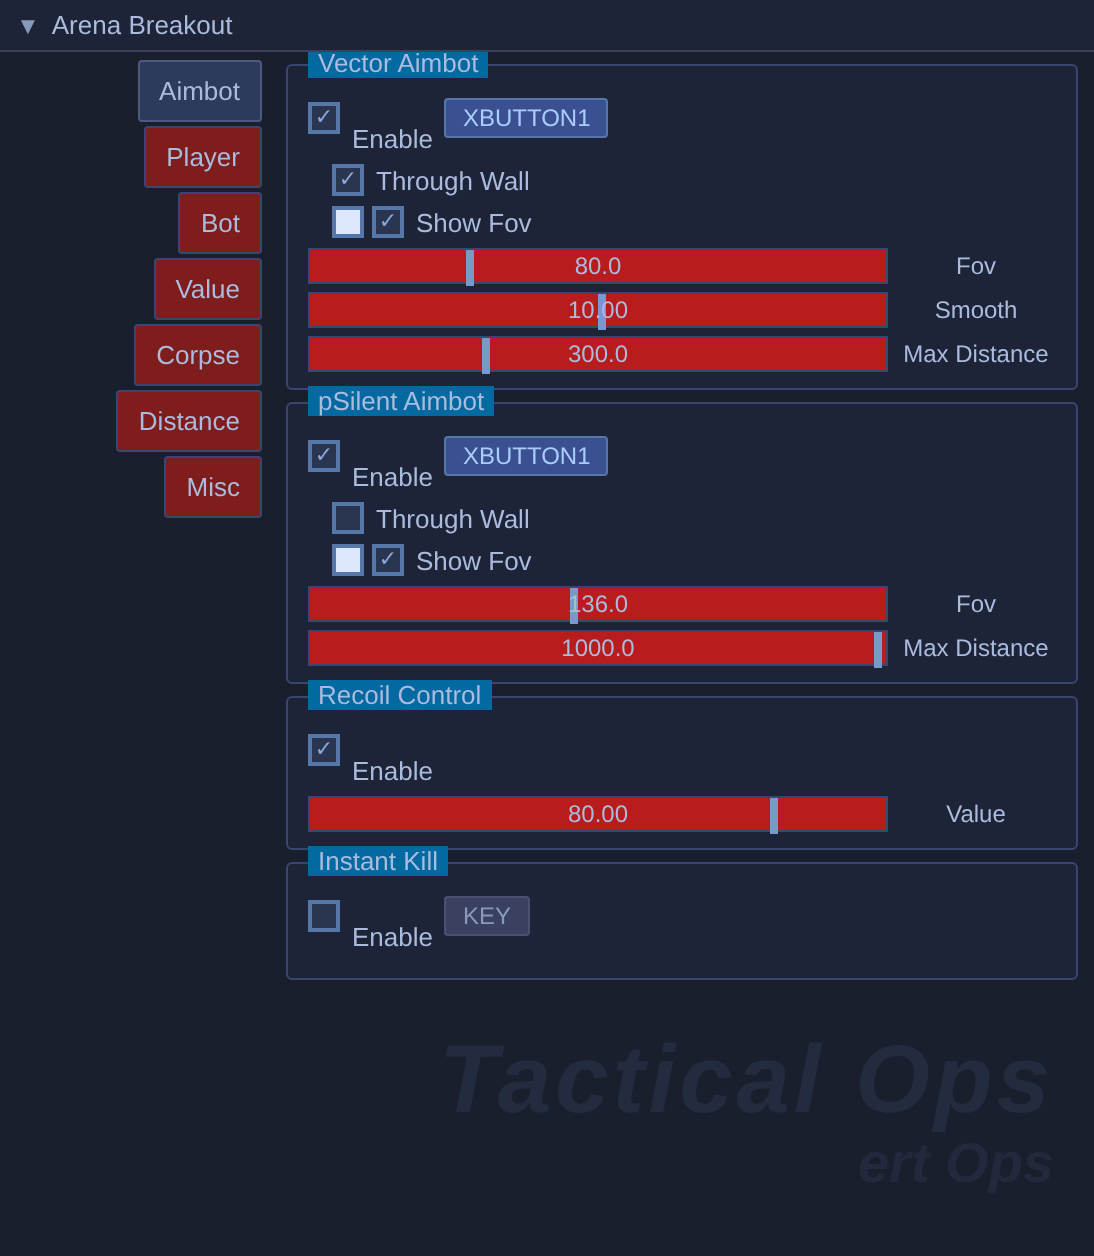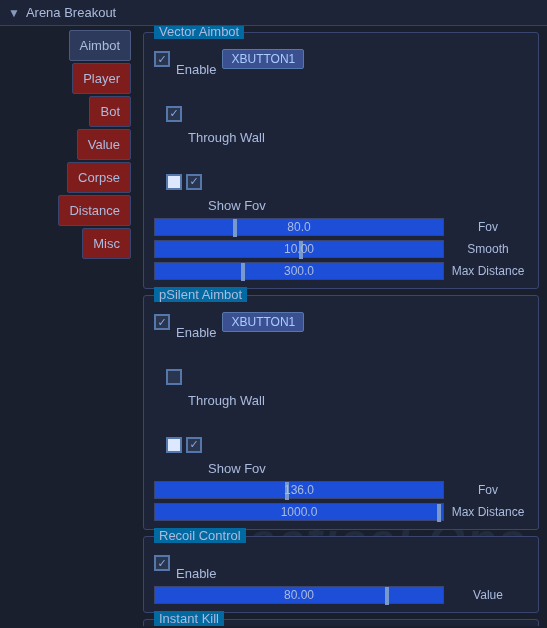--- a/index.html
+++ b/index.html
@@ -187,21 +187,21 @@
       align-items: center;
       gap: 4px;
       margin-bottom: 4px;
     }
     .slider-row:last-child {
       margin-bottom: 0;
     }
     .slider-track {
       flex: 1;
       height: 18px;
-      background: #1d4ed8;
+      background: #b91c1c;
       border: 1px solid #3a4570;
       position: relative;
       display: flex;
       align-items: center;
     }
     .slider-thumb {
       width: 4px;
       height: 18px;
       background: #7799cc;
       position: absolute;
@@ -218,21 +218,20 @@
     .slider-label {
       color: #aabbdd;
       font-size: 12px;
       width: 80px;
       text-align: center;
     }
 
     .label-text {
       color: #aabbdd;
       font-size: 13px;
-      margin-top: 48px;
     }
 
     
     .enable-row {
       display: flex;
       align-items: center;
       gap: 6px;
       margin-bottom: 5px;
     }
     .enable-label {

